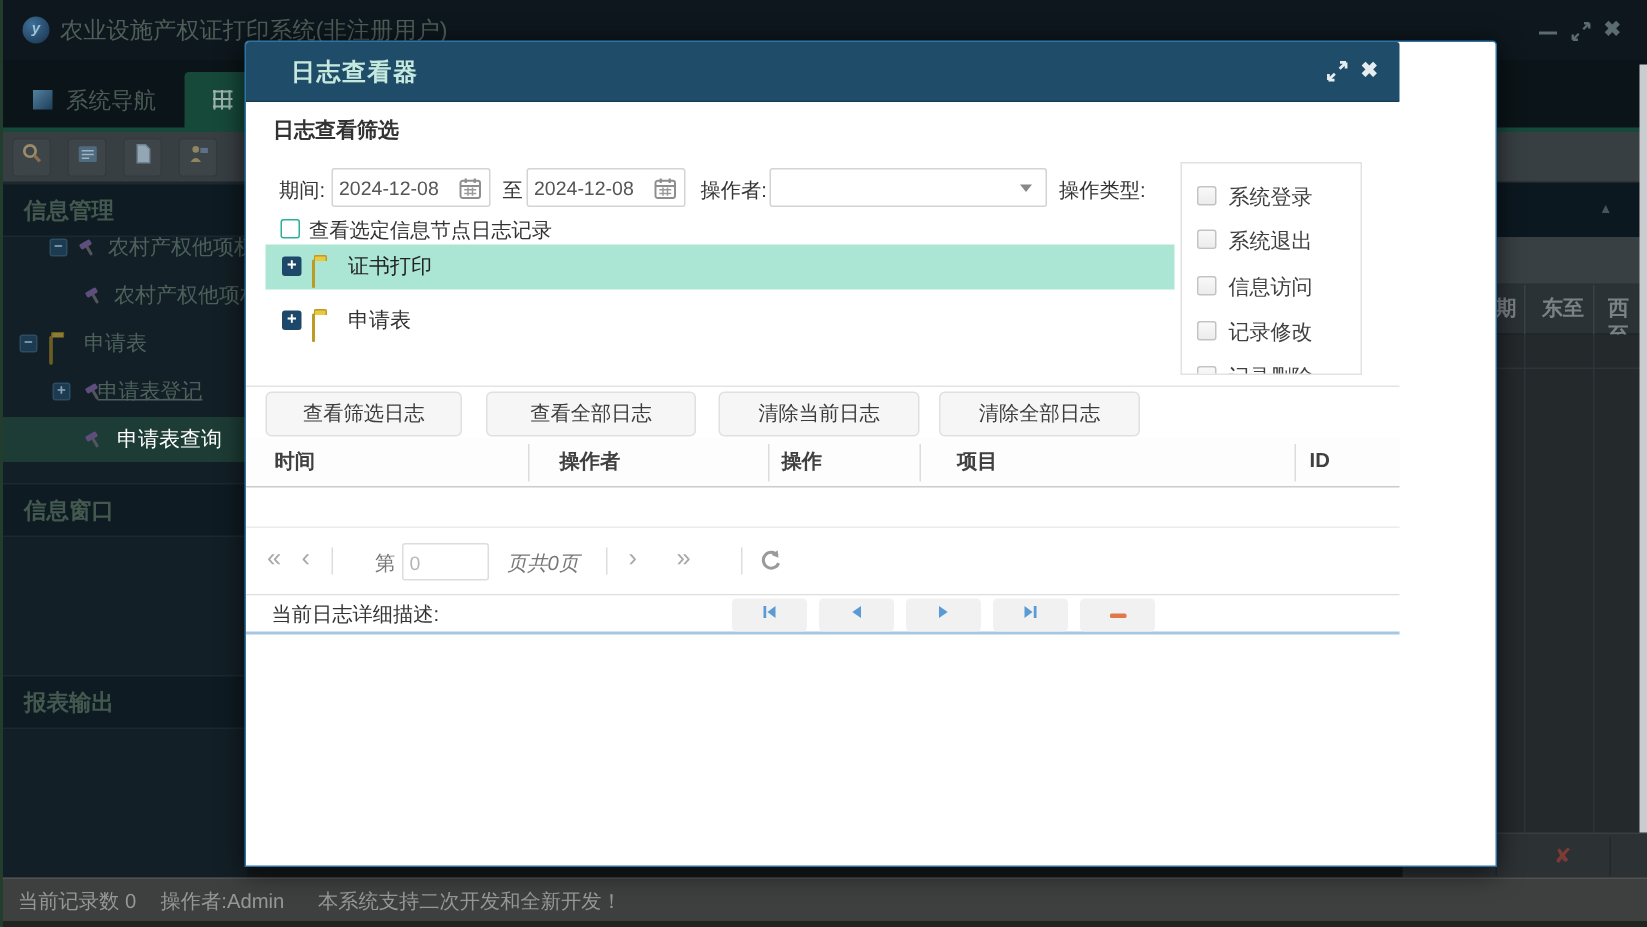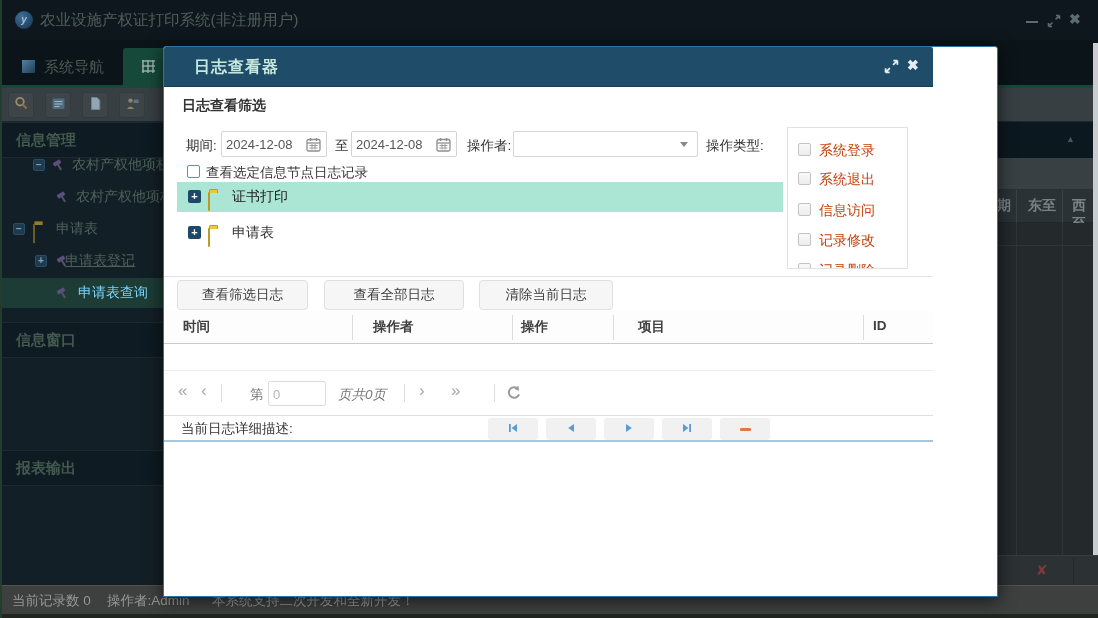--- a/index.html
+++ b/index.html
@@ -24,53 +24,53 @@
   .toolbar{left:0;top:88px;width:1098px;height:34px;background:#383f43;border-bottom:1px solid #20262a;}
   .tool-btn{top:92px;width:26px;height:26px;background:#3e4549;border:1px solid #343b3f;border-radius:3px;
     display:flex;align-items:center;justify-content:center;}
   .sidebar{left:0;top:122px;width:165px;height:463px;background:#131f26;}
   .side-hd{left:0;width:165px;height:36px;background:#0e1b22;border-top:1px solid #1b2930;border-bottom:1px solid #1b2930;}
   .side-hd span{position:absolute;left:16px;top:8px;font-size:15px;font-weight:bold;color:#43584f;}
   .side-tree{left:0;top:36px;width:165px;height:164px;overflow:hidden;}
   .srow{position:absolute;left:0;width:165px;height:30px;white-space:nowrap;overflow:hidden;}
   .srow .txt{position:absolute;top:6px;font-size:14px;color:#4c615b;}
   .srow.sel{background:#1d3c35;}
-  .srow.sel .txt{color:#7dd3fc;}
+  .srow.sel .txt{color:#ffffff;}
   .exp-dim{width:12px;height:12px;background:#1c3a50;border:1px solid #2c4c63;border-radius:2px;
     color:#8ba3b3;font-size:10px;font-weight:bold;line-height:10px;text-align:center;}
   .folder{width:16px;height:11px;background:#ecc83f;border:1px solid #b99b25;border-radius:1.5px;position:relative;}
   .folder::before{content:"";position:absolute;top:-4px;left:0px;width:7px;height:3px;background:inherit;
     border:1px solid #b99b25;border-bottom:none;border-radius:1.5px 1.5px 0 0;}
   .folder.dim{background:#8d7c33;border-color:#6b5c20;}
   .folder.dim::before{border-color:#6b5c20;}
   
   .rpanel-hd{left:935px;top:122px;width:163px;height:36px;background:#0c1820;}
   .rpanel-tb{left:935px;top:158px;width:163px;height:32px;background:#394043;border-bottom:1px solid #2a3033;}
   .rgrid-hd{left:935px;top:190px;width:163px;height:33px;background:#2b3236;border-bottom:1px solid #20262a;}
   .rgrid-hd span{position:absolute;top:7px;font-size:14px;font-weight:bold;color:#7b8286;}
   .rgrid-bd{left:935px;top:223px;width:163px;height:332px;background:#24292c;}
   .rvline{width:1px;background:#2e3539;}
   .confirm-row{left:935px;top:555px;width:163px;height:30px;background:#2c3134;border-top:1px solid #383f43;}
   .statusbar{left:0;top:585px;width:1098px;height:29px;background:#3e3f3f;border-top:1px solid #515151;}
   .statusbar span{position:absolute;top:6px;font-size:13.5px;color:#979797;white-space:nowrap;}
 
   
-  .dialog{left:163px;top:46px;width:835px;height:551px;background:#ffffff;border:1px solid #2c74a8;
+  .dialog{left:163px;top:27px;width:835px;height:551px;background:#ffffff;border:1px solid #2c74a8;
     border-radius:3px 3px 0 0;box-shadow:0 3px 18px rgba(0,0,0,0.65);z-index:10;}
   .dlg-hd{left:0;top:0;width:769px;height:40px;background:#1f4c68;border-bottom:1px solid #173c52;border-radius:2px 2px 0 0;}
   .dlg-title{left:30px;top:10px;font-size:16px;font-weight:bold;color:#c6e9de;letter-spacing:1px;}
   .dlg-label{font-size:13.5px;color:#333;white-space:nowrap;}
   .fld{background:#fff;border:1px solid #d4d4d4;border-radius:2px;height:26px;}
   .fld input{border:none;outline:none;background:transparent;font-size:13px;color:#555;width:100%;height:24px;padding:0 4px;}
   .cbx{width:13px;height:13px;border:1px solid #c3c3c3;border-radius:2px;background:linear-gradient(#f9f9f9,#ececec);}
   .cbx.teal{border:1px solid #2ab09a;background:#fff;}
   .cbx-panel{left:623px;top:80px;width:121px;height:142px;background:#fff;border:1px solid #e2e2e2;overflow:hidden;}
   .cbx-item{position:absolute;left:10px;height:20px;white-space:nowrap;}
   .cbx-item .cbx{position:absolute;left:0;top:2px;}
-  .cbx-item span.lbl{position:absolute;left:21px;top:1px;font-size:14px;color:#c2410c;}
+  .cbx-item span.lbl{position:absolute;left:21px;top:1px;font-size:14px;color:#404040;}
   .dtree-row{position:absolute;left:0;width:606px;height:30px;}
   .dtree-row.sel{background:#abe5d4;}
   .exp{width:13px;height:13px;background:#1d486a;border-radius:2px;color:#fff;font-size:11px;font-weight:bold;
     line-height:12px;text-align:center;}
   .dlg-btn{top:233px;height:30px;background:#f6f6f6;border:1px solid #e0e0e0;border-radius:4px;
     font-size:13.5px;color:#3c3c3c;text-align:center;line-height:28px;cursor:default;}
   .th-lbl{top:271px;font-size:13.5px;font-weight:bold;color:#404040;white-space:nowrap;}
   .th-sep{top:268px;width:1px;height:25px;background:#dcdcdc;}
   .pg-ico{font-size:17px;color:#a8a8a8;line-height:16px;}
   .pg-sep{width:1px;height:18px;background:#ddd;top:337px;}
@@ -322,20 +322,21 @@
         <span class="abs folder" style="left:31px;top:11px;"></span>
         <span class="abs" style="left:55px;top:6px;font-size:14px;color:#333;">申请表</span>
       </div>
     </div>
 
     <i class="abs" style="left:0;top:229px;width:769px;height:1px;background:#e4e4e4;"></i>
 
     <div class="abs dlg-btn" style="left:13px;width:131px;">查看筛选日志</div>
     <div class="abs dlg-btn" style="left:160px;width:140px;">查看全部日志</div>
     <div class="abs dlg-btn" style="left:315px;width:134px;">清除当前日志</div>
+    <div class="abs dlg-btn" style="left:462px;width:134px;">清除全部日志</div>
 
     <div class="abs" style="left:0;top:264px;width:769px;height:33px;background:#fdfdfd;border-bottom:1px solid #cbcbcb;"></div>
     <span class="abs th-lbl" style="left:19px;">时间</span>
     <span class="abs th-lbl" style="left:209px;">操作者</span>
     <span class="abs th-lbl" style="left:357px;">操作</span>
     <span class="abs th-lbl" style="left:462px;margin-left:12px;">项目</span>
     <span class="abs th-lbl" style="left:709px;">ID</span>
     <i class="abs th-sep" style="left:188px;"></i>
     <i class="abs th-sep" style="left:348px;"></i>
     <i class="abs th-sep" style="left:449px;"></i>

